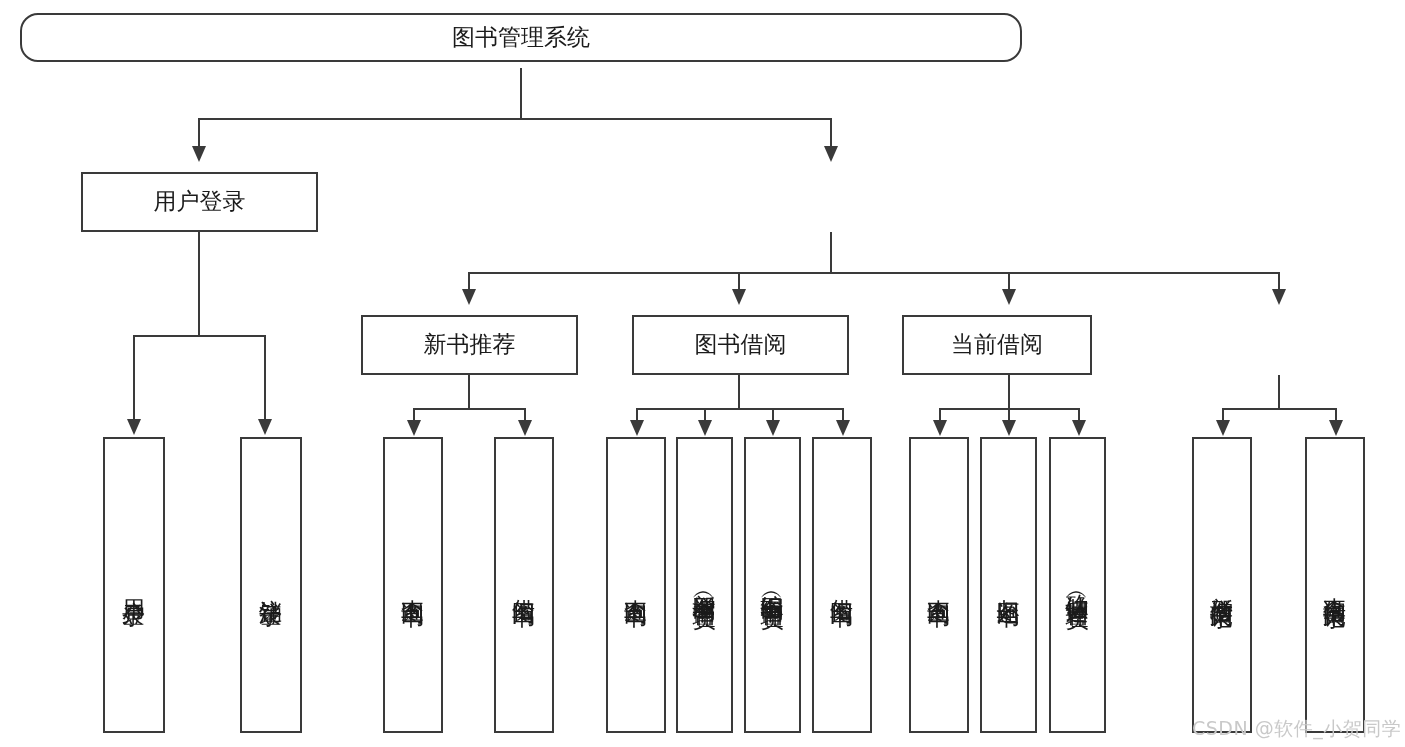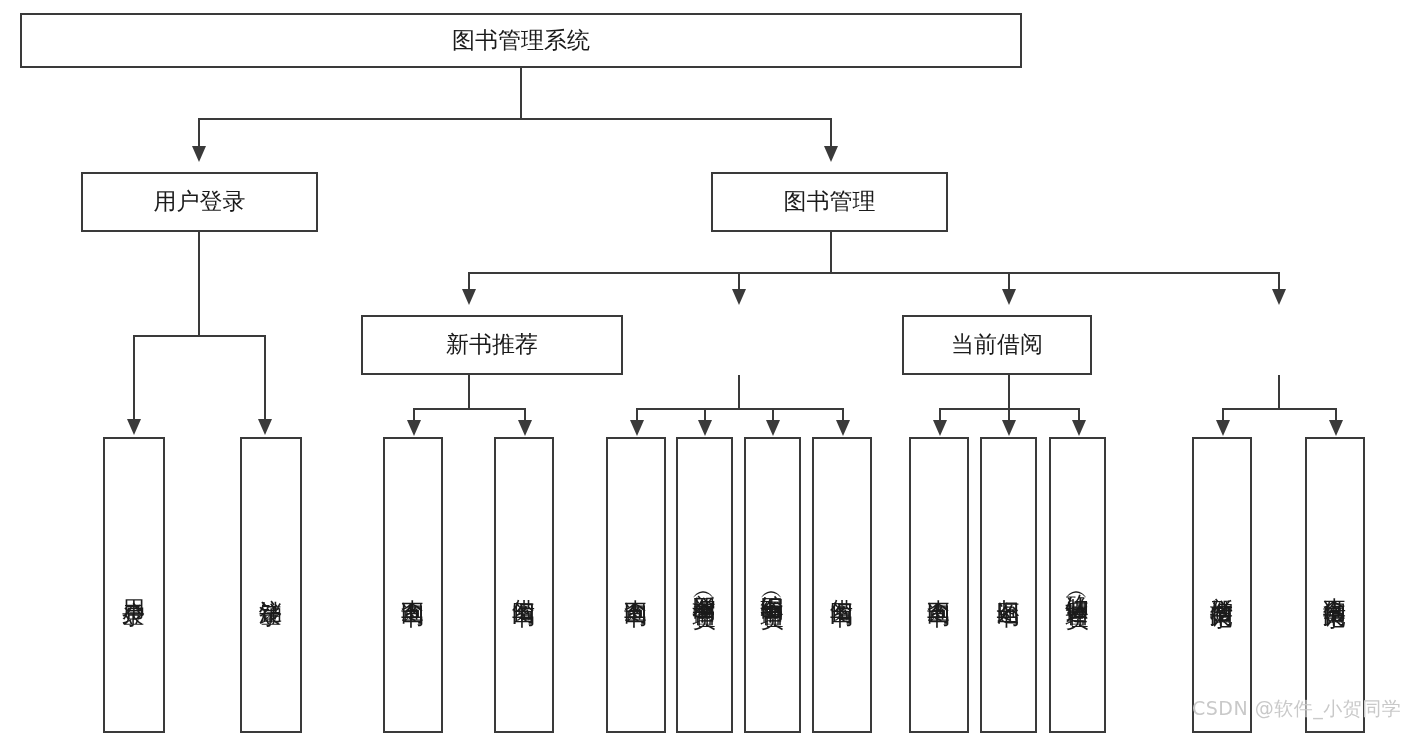--- a/index.html
+++ b/index.html
@@ -73,60 +73,60 @@
     font-size: 19px;
     white-space: nowrap;
     letter-spacing: 0.5px;
   }
 </style>
 </head>
 <body>
 
 <div id="canvas">
 
-  <div class="node root horizontal" style="left:20px; top:13px; width:1002px; height:55px;">
+  <div class="node root horizontal" style="left:20px; top:13px; width:1002px; height:49px;border-radius:18px;">
     <span class="label">图书管理系统</span>
   </div>
 
   <div class="vline" style="left:520px; top:68px; height:50px;"></div>
 
   <div class="hline" style="left:198px; top:118px; width:634px;"></div>
 
   <div class="vline" style="left:198px; top:118px; height:30px;"></div>
   <div class="arrow" style="left:192px; top:146px;"></div>
   <div class="vline" style="left:830px; top:118px; height:30px;"></div>
   <div class="arrow" style="left:824px; top:146px;"></div>
 
   <div class="node horizontal" style="left:81px; top:172px; width:237px; height:60px;">
     <span class="label">用户登录</span>
-  </div>
-  <div class="node horizontal" style="left:711px; top:172px; width:237px; height:60px;">
-    <span class="label">图书管理</span>
   </div>
 
   <div class="vline" style="left:198px; top:232px; height:103px;"></div>
   <div class="hline" style="left:133px; top:335px; width:131px;"></div>
   <div class="vline" style="left:133px; top:335px; height:86px;"></div>
   <div class="arrow" style="left:127px; top:419px;"></div>
   <div class="vline" style="left:264px; top:335px; height:86px;"></div>
   <div class="arrow" style="left:258px; top:419px;"></div>
 
   <div class="vline" style="left:830px; top:232px; height:40px;"></div>
   <div class="hline" style="left:468px; top:272px; width:810px;"></div>
   <div class="vline" style="left:468px; top:272px; height:18px;"></div>
   <div class="arrow" style="left:462px; top:289px;"></div>
   <div class="vline" style="left:738px; top:272px; height:18px;"></div>
   <div class="arrow" style="left:732px; top:289px;"></div>
   <div class="vline" style="left:1008px; top:272px; height:18px;"></div>
   <div class="arrow" style="left:1002px; top:289px;"></div>
   <div class="vline" style="left:1278px; top:272px; height:18px;"></div>
   <div class="arrow" style="left:1272px; top:289px;"></div>
 
-  <div class="node horizontal" style="left:361px; top:315px; width:262px; height:60px;">
+  <div class="node horizontal" style="left:361px; top:315px; width:217px; height:60px;">
     <span class="label">新书推荐</span>
+  </div>
+  <div class="node horizontal" style="left:632px; top:315px; width:217px; height:60px;">
+    <span class="label">图书借阅</span>
   </div>
   <div class="node horizontal" style="left:902px; top:315px; width:190px; height:60px;">
     <span class="label">当前借阅</span>
   </div>
 
   <div class="vline" style="left:468px; top:375px; height:33px;"></div>
   <div class="hline" style="left:413px; top:408px; width:111px;"></div>
   <div class="vline" style="left:413px; top:408px; height:13px;"></div>
   <div class="arrow" style="left:407px; top:420px;"></div>
   <div class="vline" style="left:524px; top:408px; height:13px;"></div>
@@ -196,15 +196,15 @@
     <span class="label">确认归还（管理员）</span>
   </div>
 
   <div class="node vertical" style="left:1192px; top:437px; width:60px; height:296px;">
     <span class="label">新增借阅记录</span>
   </div>
   <div class="node vertical" style="left:1305px; top:437px; width:60px; height:296px;">
     <span class="label">查询借阅记录</span>
   </div>
 
-  <div class="watermark" style="left:1192px; top:696px;">CSDN @软件_小贺同学</div>
+  <div class="watermark" style="left:1192px; top:716px;">CSDN @软件_小贺同学</div>
 
 </div>
 
 </body></html>

